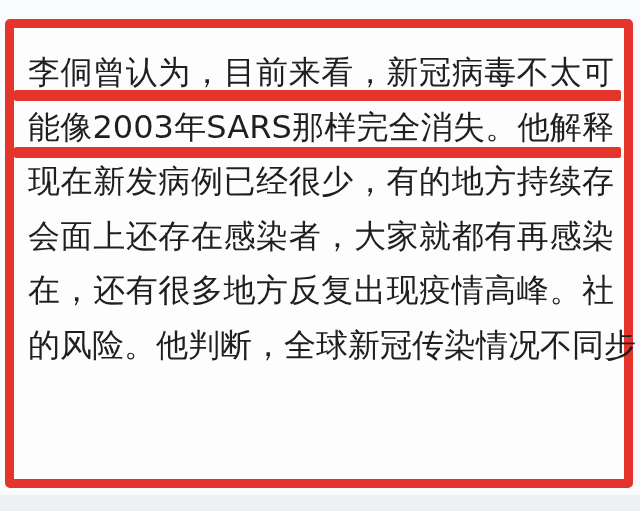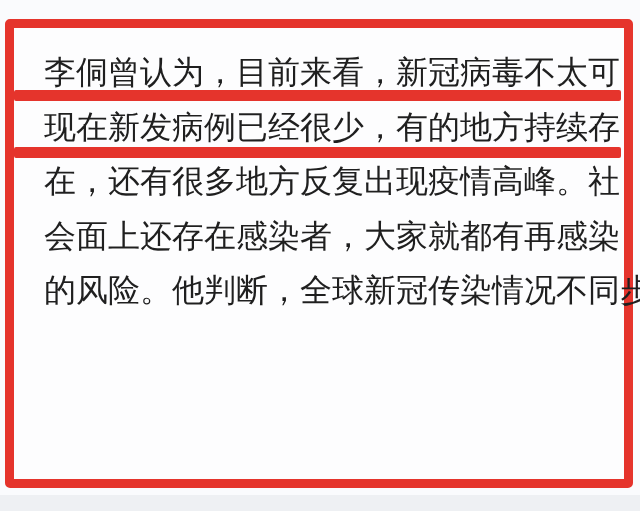--- a/index.html
+++ b/index.html
@@ -27,41 +27,41 @@
   }
   .text-area{
     position:absolute;left:14px;right:10px;top:17px;
   }
   .line{
     height:54.6px;line-height:54.6px;
     font-size:32px;color:var(--ink);
     white-space:nowrap;
     text-align:justify;
     text-align-last:justify;
-    margin-left:16px;
   }
   .line.last{
     text-align-last:left;
   }
   .underline{
     position:absolute;left:0;right:3px;height:11px;
     background:var(--red);
     border-radius:2px;
   }
   .u1{top:62px;}
   .u2{top:119px;}
 </style>
 </head>
 <body>
 
 <div class="red-box">
   <div class="text-area">
     <div class="line">李侗曾认为，目前来看，新冠病毒不太可</div>
+    <div class="line">能像2003年SARS那样完全消失。他解释</div>
     <div class="line">现在新发病例已经很少，有的地方持续存</div>
+    <div class="line">会面上还存在感染者，大家就都有再感染</div>
     <div class="line">在，还有很多地方反复出现疫情高峰。社</div>
-    <div class="line">会面上还存在感染者，大家就都有再感染</div>
     <div class="line">的风险。他判断，全球新冠传染情况不同步</div>
   </div>
   <div class="underline u1"></div>
   <div class="underline u2"></div>
 </div>
 
 <div class="bottom-strip"></div>
 
 </body></html>

